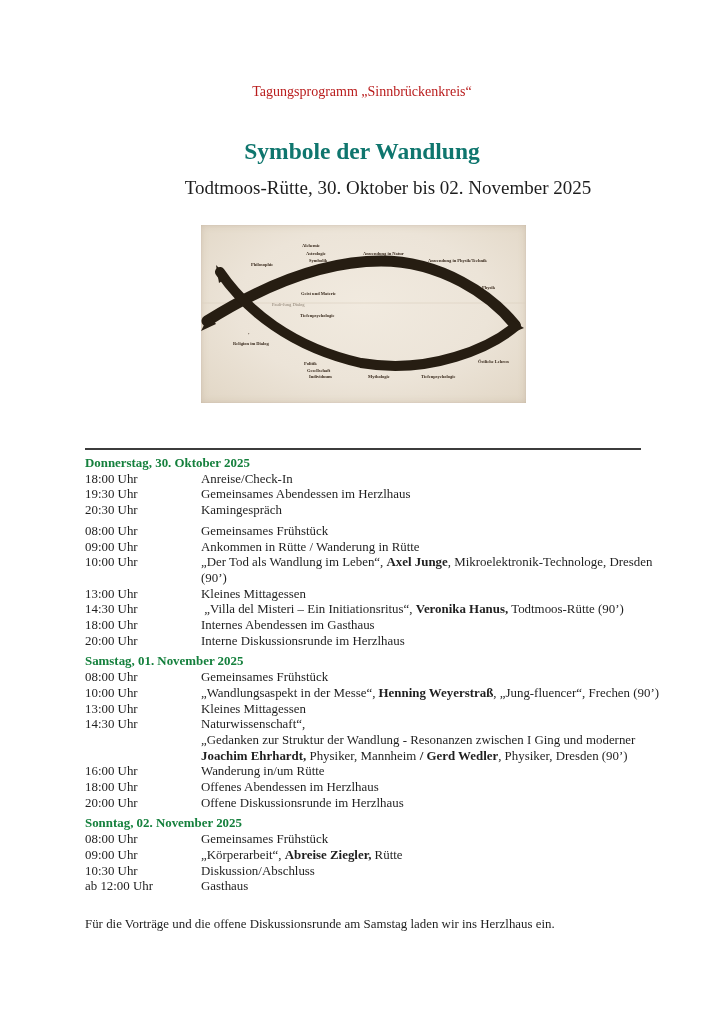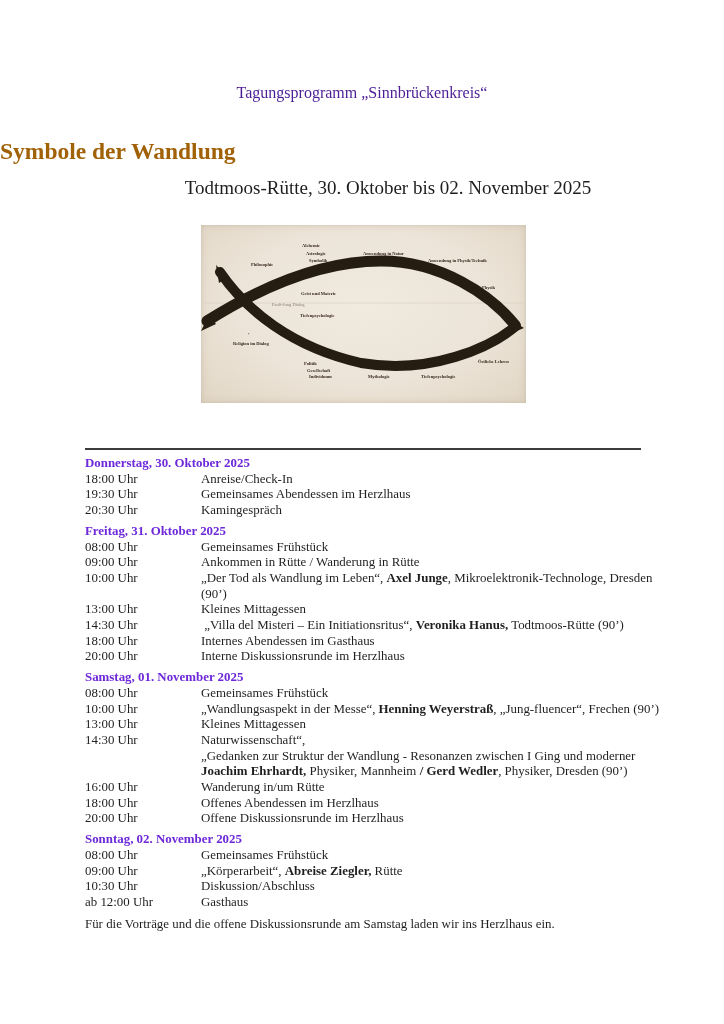--- a/index.html
+++ b/index.html
@@ -7,25 +7,25 @@
   body {
     width: 724px; height: 1024px;
     background: #ffffff;
     font-family: "Liberation Serif", "DejaVu Serif", serif;
     color: #1f1f1f;
     position: relative;
     overflow: hidden;
   }
   .kicker {
     position: absolute; top: 84px; left: 0; width: 100%;
-    text-align: center; font-size: 16px; color: #4c1d95;
+    text-align: center; font-size: 14px; color: #b91c1c;
   }
   .title {
     position: absolute; top: 138px; left: 0; width: 100%;
-    font-size: 23.5px; font-weight: 700; color: #a16207;
+    text-align: center; font-size: 23.5px; font-weight: 700; color: #0f766e;
     margin: 0;
   }
   .subtitle {
     position: absolute; top: 177px; left: 0; width: 100%;
     text-align: center; font-size: 19px; color: #1d1d1d; margin-left: 26px;
   }
   .figure {
     position: absolute; left: 201px; top: 225px; width: 325px; height: 178px;
     background: radial-gradient(ellipse at 50% 45%, #f1eadf 0%, var(--paper, #ece4d8) 55%, #e1d6c5 100%);
     box-shadow: inset 0 0 7px rgba(150,128,100,0.28), inset 0 0 1px rgba(120,100,80,0.25);
@@ -41,21 +41,21 @@
   .fold-line { stroke: #dcd1c0; stroke-width: 0.8; opacity: 0.85; }
   .rule {
     position: absolute; left: 85px; top: 448px; width: 556px; height: 1.6px;
     background: #3c3c3c;
   }
   .schedule {
     position: absolute; left: 85px; top: 456px; width: 610px;
     font-size: 12.9px; line-height: 15.7px;
   }
   .day-section { margin-bottom: 5px; }
-  .day-header { font-weight: 700; color: #6d28d9; }
+  .day-header { font-weight: 700; color: #15803d; }
   .row { display: flex; gap: 30px; }
   .time { flex: 0 0 86px; white-space: pre; }
   .desc .line { white-space: pre; }
   .b { font-weight: 700; text-align: right; }
   .footer-note {
     position: absolute; left: 85px; top: 917px; width: 600px;
     font-size: 12.9px;
   }
 </style>
 </head>
@@ -112,21 +112,20 @@
         </div>
       </div>
       <div class="row">
         <div class="time">20:30 Uhr</div>
         <div class="desc">
           <div class="line"><span>Kamingespräch</span></div>
         </div>
       </div>
     </div>
     <div class="day-section">
-      <div class="day-header">Freitag, 31. Oktober 2025</div>
       <div class="row">
         <div class="time">08:00 Uhr</div>
         <div class="desc">
           <div class="line"><span>Gemeinsames Frühstück</span></div>
         </div>
       </div>
       <div class="row">
         <div class="time">09:00 Uhr</div>
         <div class="desc">
           <div class="line"><span>Ankommen in Rütte / Wanderung in Rütte</span></div>

